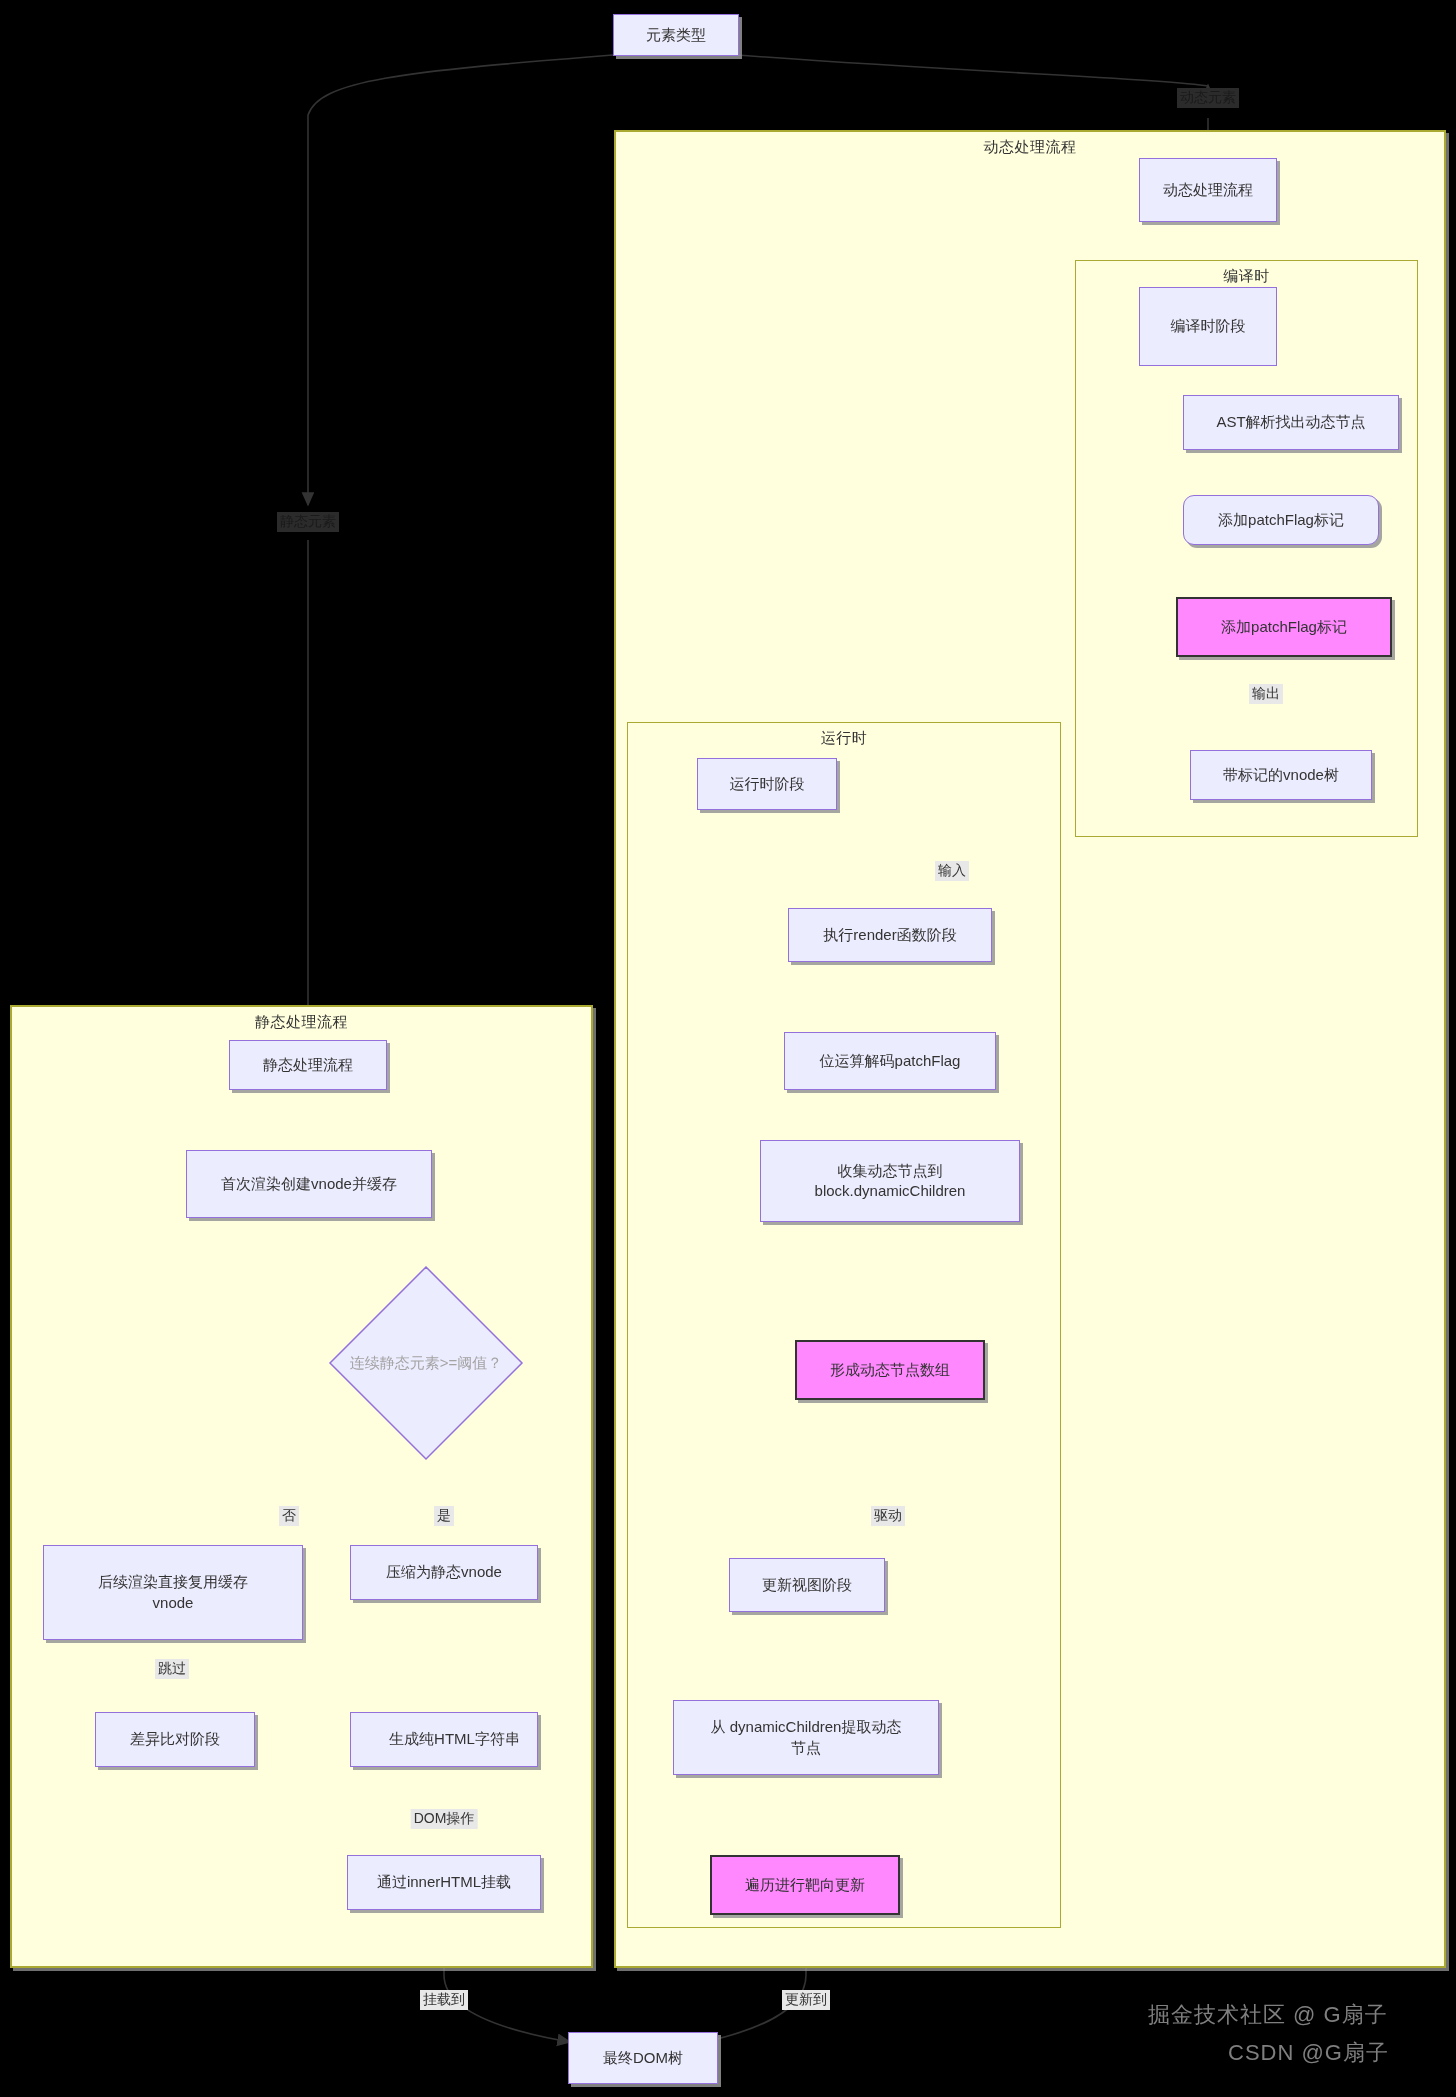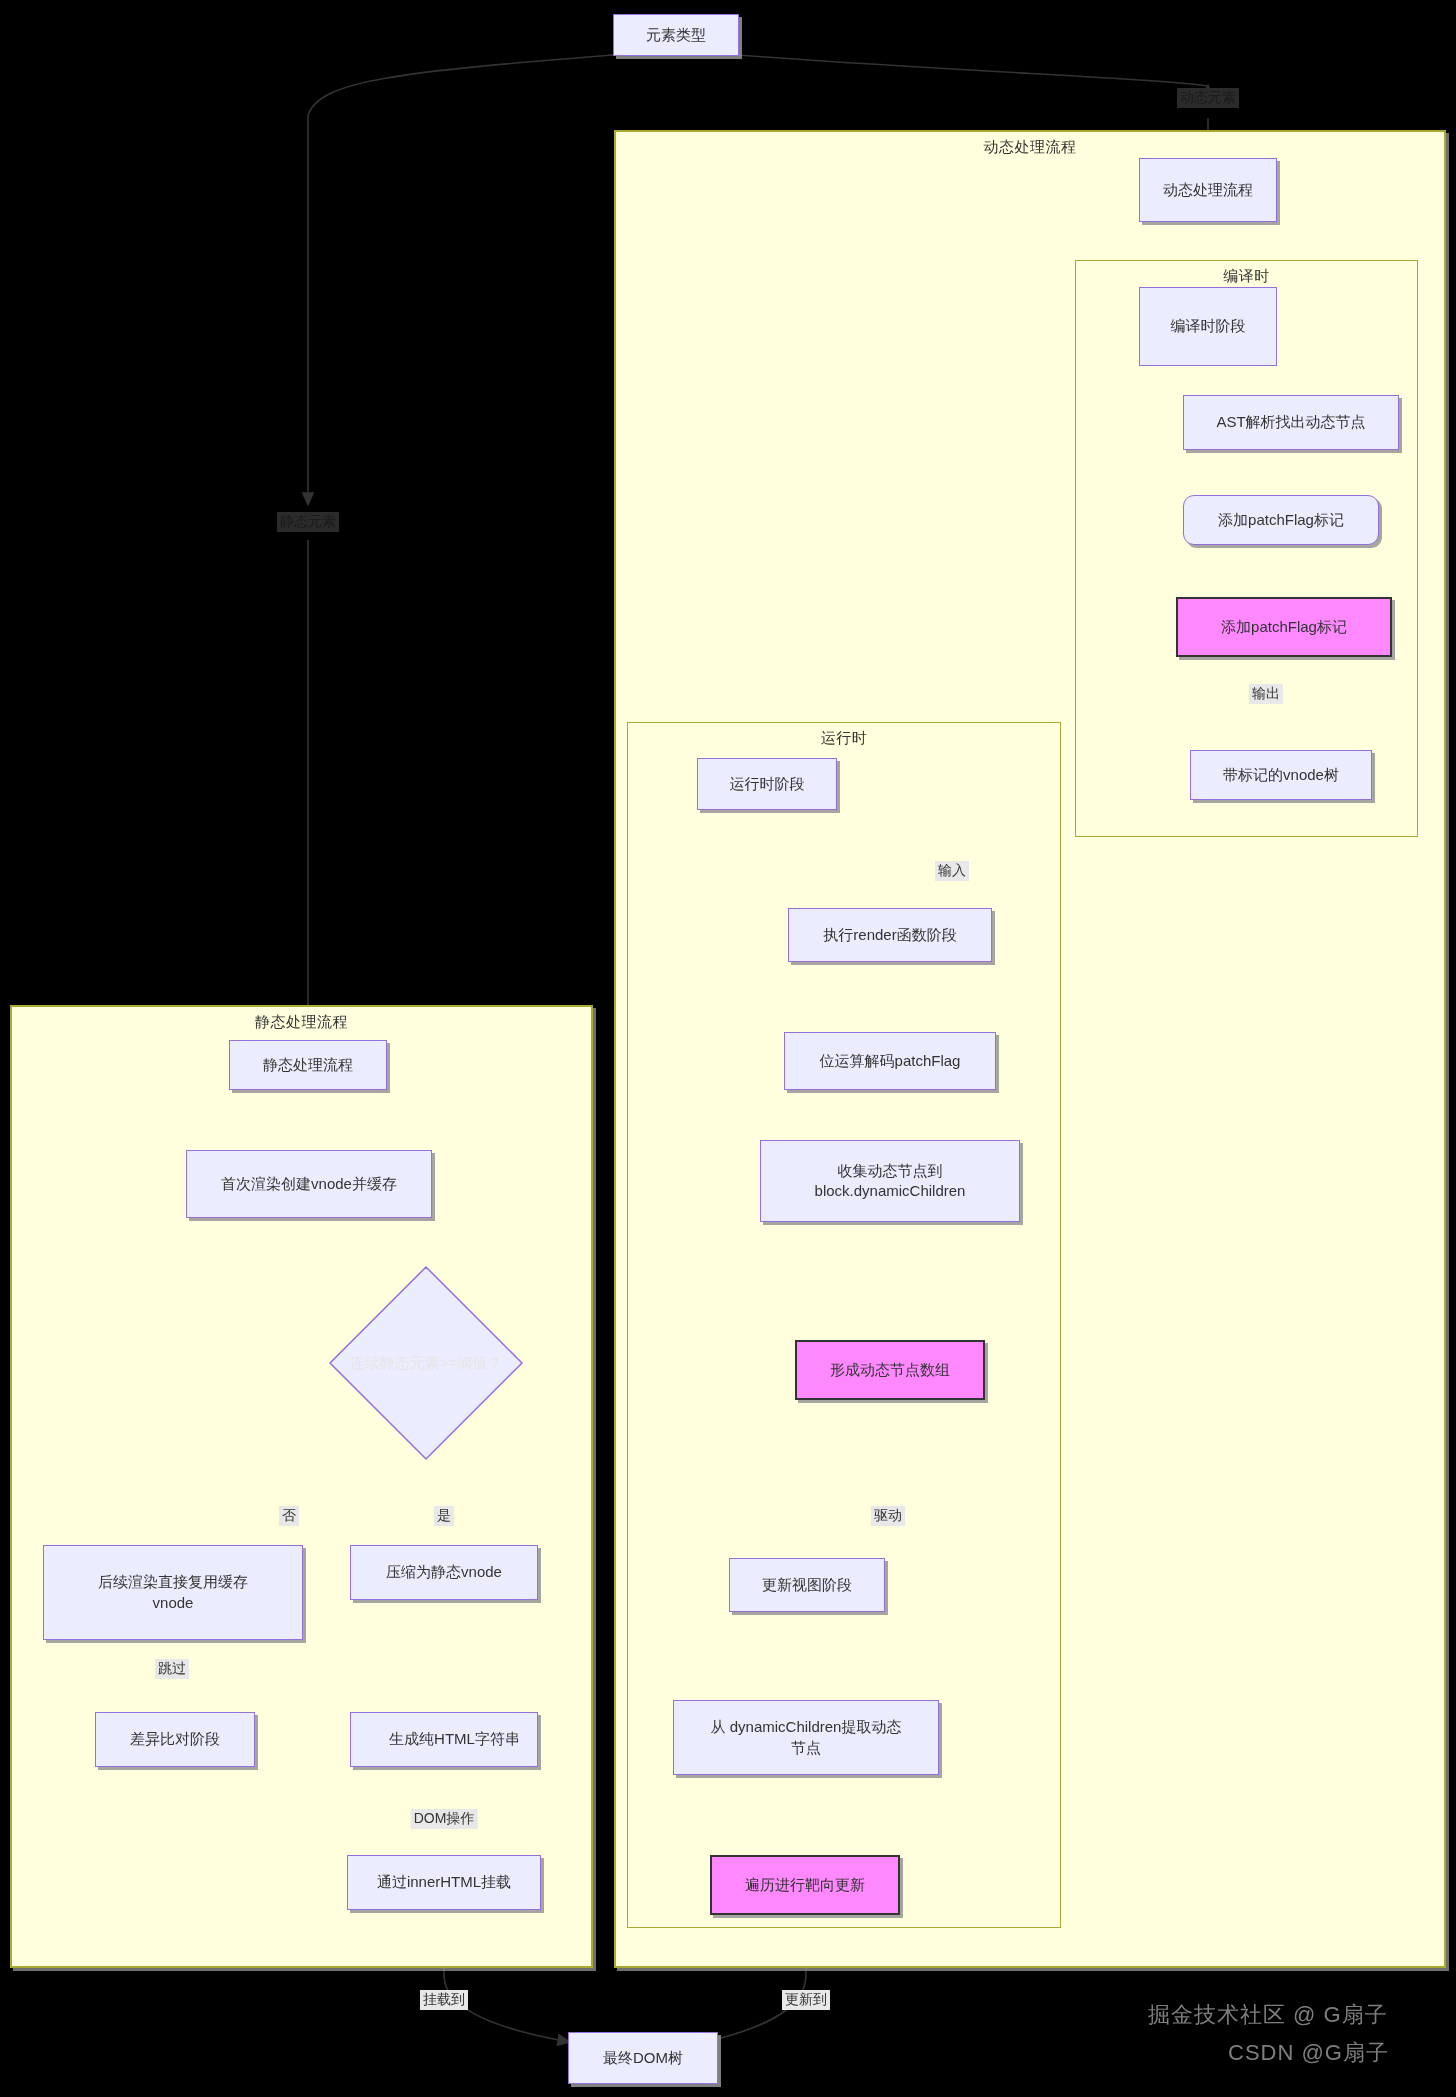--- a/index.html
+++ b/index.html
@@ -80,21 +80,21 @@
   .diamond-shape {
     position: absolute;
     left: 0; top: 0;
     width: 100%;
     height: 100%;
   }
   .diamond-label {
     position: relative;
     z-index: 2;
     font-size: 15px;
-    color: #e5e5e5;
+    color: #a3a3a3;
   }
 
   
   .edge-label {
     position: absolute;
     background: #e8e8e8;
     color: #333333;
     font-size: 14px;
     padding: 1px 3px;
     white-space: nowrap;

